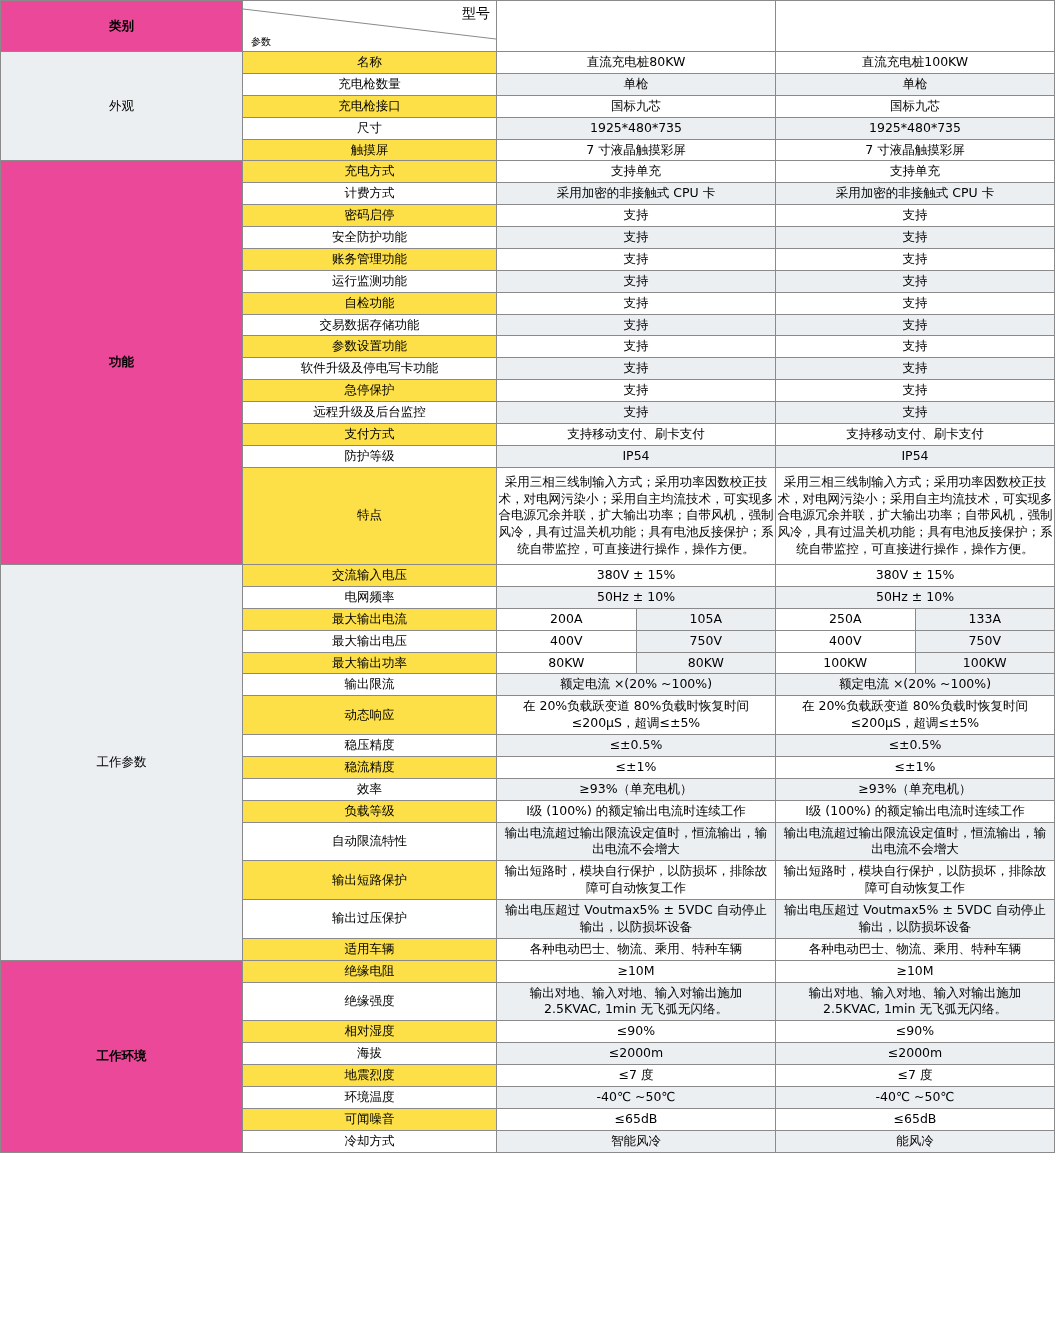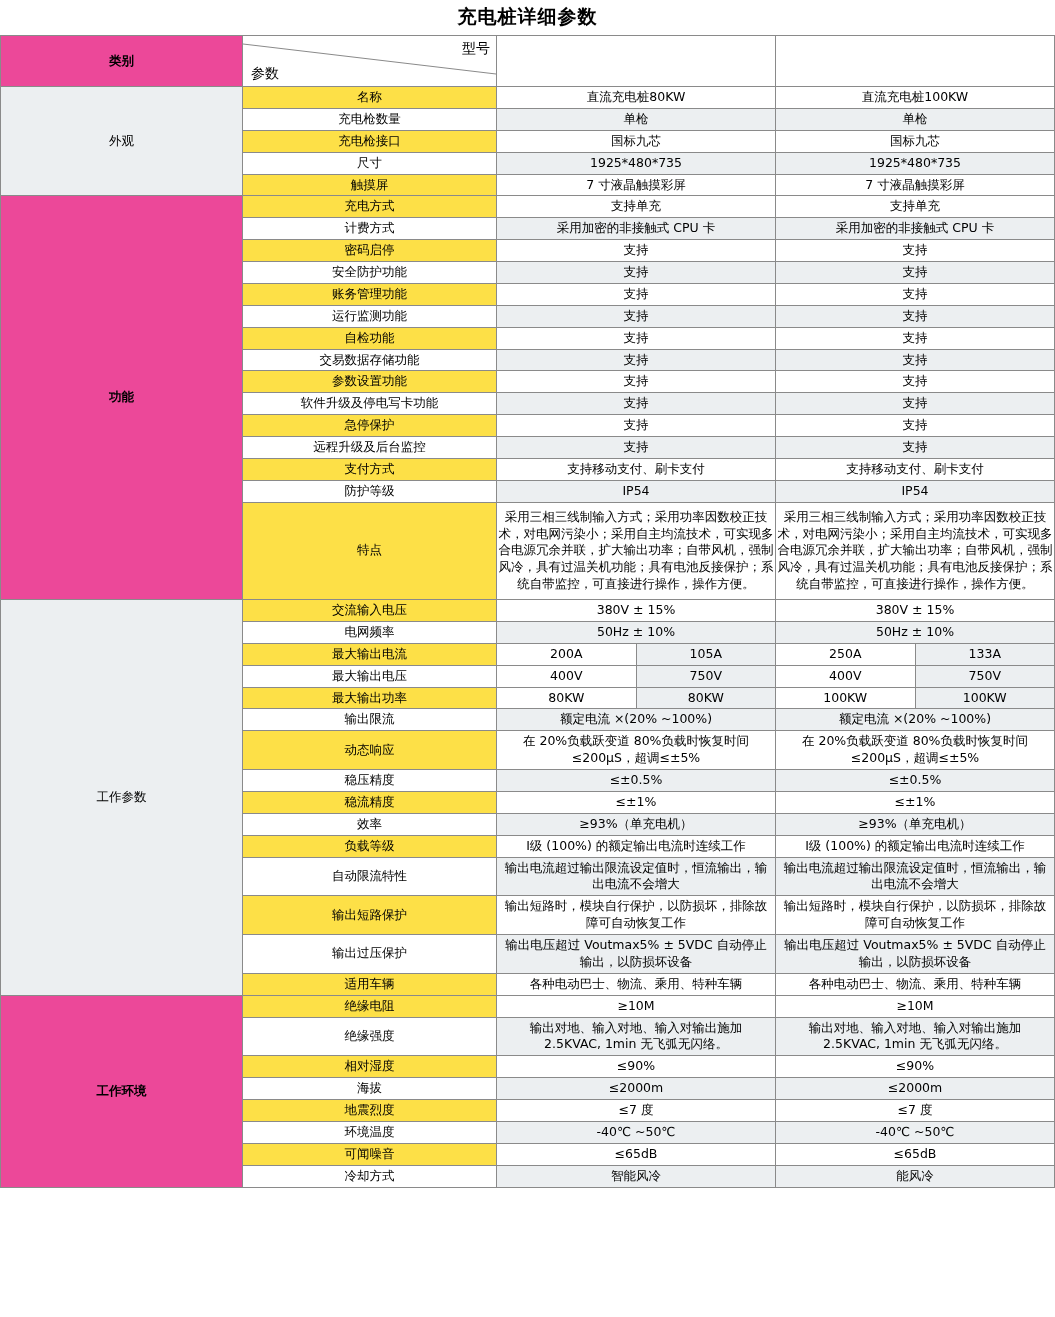--- a/index.html
+++ b/index.html
@@ -66,35 +66,34 @@
   .corner .lbl-model {
     position: absolute;
     right: 6px;
     top: 3px;
     font-size: 14px;
   }
   .corner .lbl-param {
     position: absolute;
     left: 8px;
     bottom: 3px;
-    font-size: 14px;
+    font-size: 10px;
   }
   .feat {
     text-align: justify;
     text-align-last: center;
     padding: 6px 0 !important;
     line-height: 1.5;
     font-size: 12.5px;
   }
 </style>
 </head>
 <body>
 
 <div class="page">
-  <div class="title">充电桩详细参数</div>
   <table class="spec">
     <tbody id="table-body">
         <tr>
           <td class="cat white" style="height: 46px;">类别</td>
           <td class="param white corner">
             <svg class="diag" viewBox="0 0 253 46" preserveAspectRatio="none">
               <line x1="0" y1="8" x2="253" y2="38" stroke="#8a8a8a" vector-effect="non-scaling-stroke" stroke-width="1"></line>
             </svg>
             <span class="lbl-model">型号</span>
             <span class="lbl-param">参数</span>

